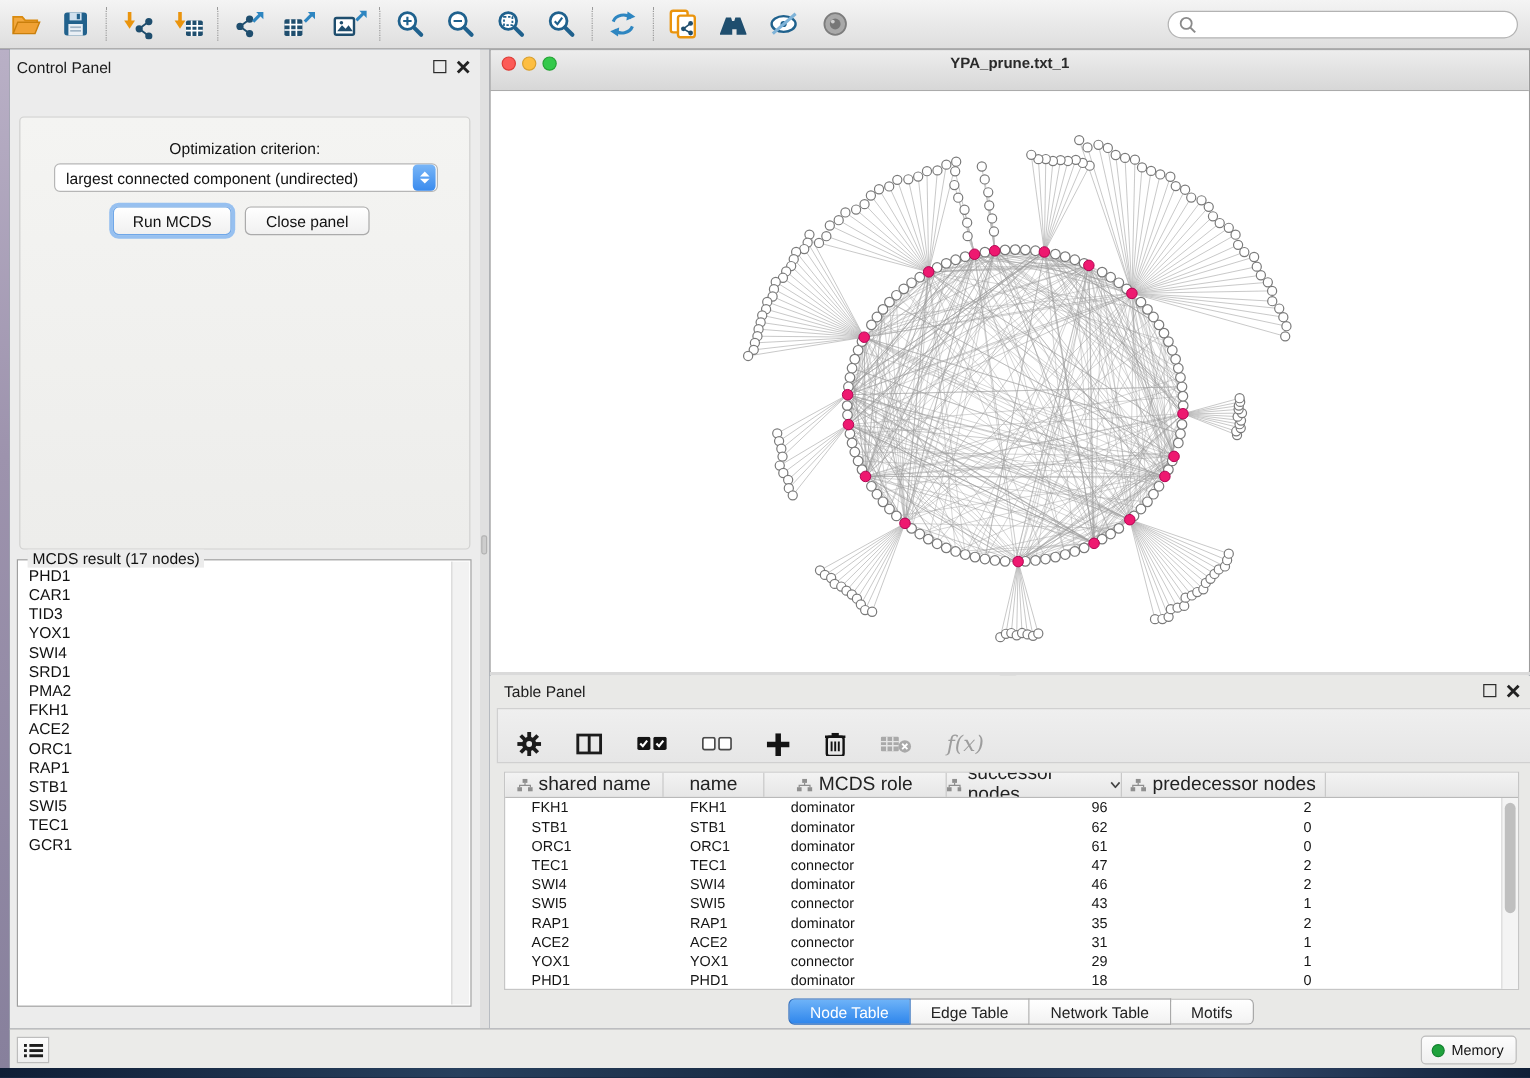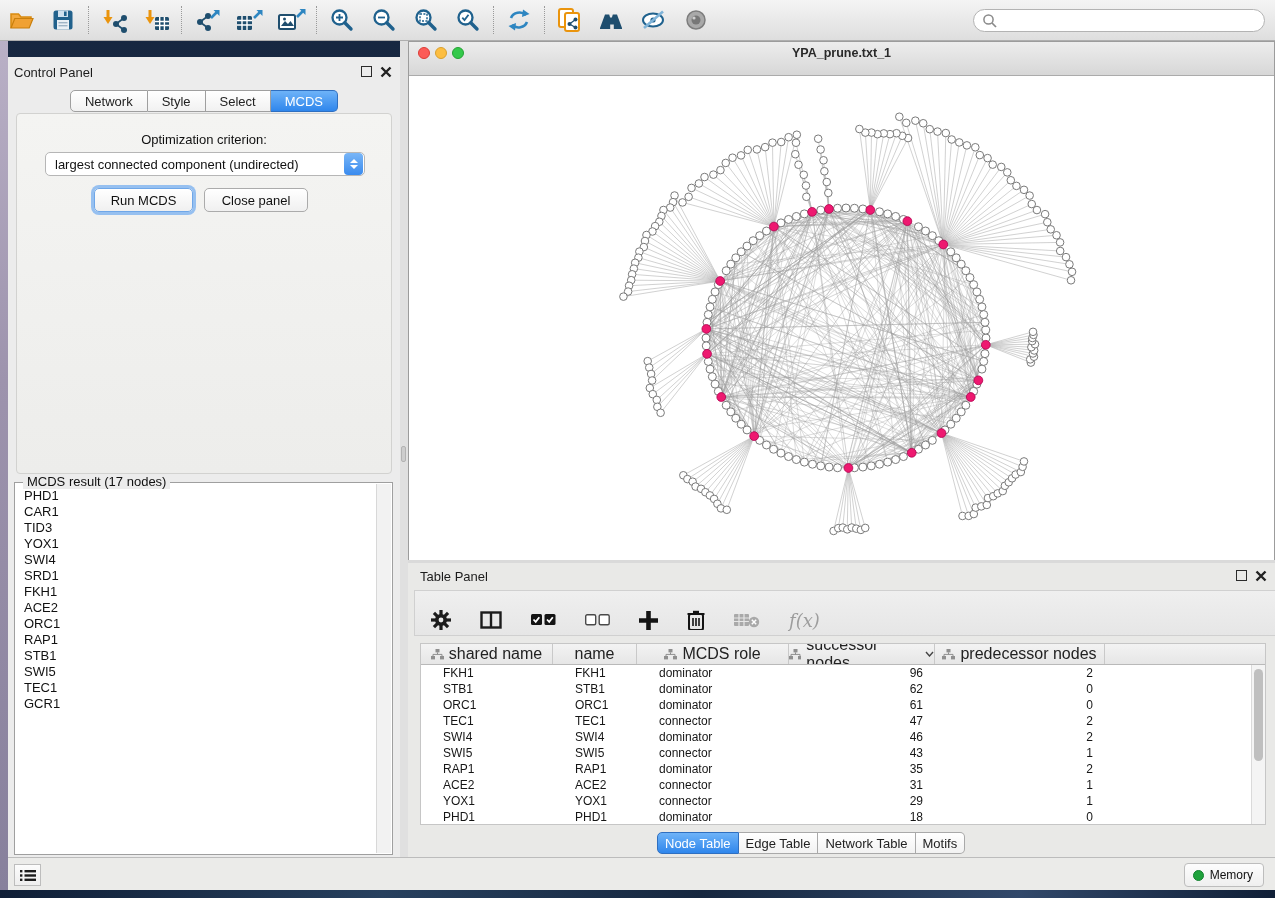--- a/index.html
+++ b/index.html
@@ -18,21 +18,21 @@
     background:#fff; border:1px solid #b3b3b3; border-radius:12px; display:flex; align-items:center; padding-left:8px; }
   .search-wrap input { border:none; outline:none; flex:1; font:12px "Liberation Sans",sans-serif; background:transparent; }
 
   
   .left-strip { position:absolute; left:0; top:41px; width:8px; height:849px;
     background:linear-gradient(180deg,#b9b0c6,#9d93ad 40%,#87809c); }
   .bottom-strip { position:absolute; left:0; top:890px; width:1275px; height:8px;
     background:linear-gradient(90deg,#0f1e36,#27405e 30%,#16273f 55%,#31486a 80%,#101f37); }
 
   
-  .control-panel { position:absolute; left:8px; top:41px; width:392px; height:816px; background:#ececec;margin-top:16px; }
+  .control-panel { position:absolute; left:8px; top:41px; width:392px; height:816px; background:#ececec; }
   .panel-head { position:relative; height:28px; }
   .panel-title { position:absolute; left:6px; top:8px; font-size:13px; color:#1c1c1c; }
   .wctl { position:absolute; top:9px; width:12px; height:12px; }
   .float-box { border:1.6px solid #2b2b2b; width:11px; height:11px; }
   .tabs-row { position:absolute; left:0; top:33px; width:392px; display:flex; justify-content:center; }
   .tab { height:22px; padding:0 14px; display:flex; align-items:center; font-size:13px;
     background:linear-gradient(180deg,#ffffff,#f1f1f1); border:1px solid #9f9f9f; border-left:none; color:#222; }
   .tab:first-child { border-left:1px solid #9f9f9f; border-radius:5px 0 0 5px; }
   .tab:last-child { border-radius:0 5px 5px 0; }
   .tab.sel { background:linear-gradient(180deg,#6eb3f8,#2f86ec); border-color:#2f6fc0; color:#fff; }
@@ -94,21 +94,21 @@
         border-right:1px solid #c9c9c9; overflow:hidden; }
   .tbody .tr { display:flex; height:16px; align-items:center; }
   .td { font-size:12px; color:#161616; overflow:hidden; white-space:nowrap; }
   .c0{width:132px;} .c1{width:84px;} .c2{width:152px;} .c3{width:146px;} .c4{width:170px;} .cf{flex:1; border-right:none;}
   .td.c0,.td.c1,.td.c2 { padding-left:22px; }
   .td.c3,.td.c4 { text-align:right; padding-right:12px; }
   .tscroll { position:absolute; right:0; top:21px; bottom:0; width:14px; background:#f4f4f4; border-left:1px solid #dadada; }
   .tthumb { position:absolute; left:2px; right:2px; top:4px; height:92px; background:#bfbfbf; border-radius:5px; }
 
   .bottom-tabs { position:absolute; left:249px; top:269px; display:flex; }
-  .btab { height:22px; padding:0 7px; display:flex; align-items:center; font-size:13px; color:#222;
+  .btab { height:22px; padding:0 17px; display:flex; align-items:center; font-size:13px; color:#222;
     background:linear-gradient(180deg,#fff,#f2f2f2); border:1px solid #a9a9a9; border-left:none; }
   .btab:first-child { border-left:1px solid #a9a9a9; border-radius:5px 0 0 5px; }
   .btab:last-child { border-radius:0 5px 5px 0; }
   .btab.sel { background:linear-gradient(180deg,#6eb3f8,#2f86ec); border-color:#2f6fc0; color:#fff; }
 
   svg { display:block; }
 </style>
 </head>
 <body>
 
@@ -287,26 +287,20 @@
       <span class="panel-title">Control Panel</span>
       <span class="wctl" style="left:353px;">
           <span class="float-box" style="display:block;"></span>
         </span>
       <span class="wctl" style="left:372px;">
         <svg width="12" height="12">
             <path d="M1.5 1.5 L10.5 10.5 M10.5 1.5 L1.5 10.5" stroke="#222" stroke-width="2.4"></path>
           </svg>
       </span>
     </div>
-    <div class="tabs-row">
-      <div class="tab">Network</div>
-      <div class="tab">Style</div>
-      <div class="tab">Select</div>
-      <div class="tab sel">MCDS</div>
-    </div>
     <div class="inner-panel">
       <div class="crit-label">Optimization criterion:</div>
       <div class="select">
         <span class="val">largest connected component (undirected)</span>
         <span class="stepper">
             <i class="up"></i>
             <i class="dn"></i>
           </span>
       </div>
       <div class="btn focus" style="left:77px; top:74px; width:99px;">Run MCDS</div>
@@ -314,20 +308,21 @@
     </div>
     <div class="groupbox">
       <span class="legend">MCDS result (17 nodes)</span>
       <ul class="mcds-list" id="mcds-list">
           <li>PHD1</li>
           <li>CAR1</li>
           <li>TID3</li>
           <li>YOX1</li>
           <li>SWI4</li>
           <li>SRD1</li>
+          <li>PMA2</li>
           <li>FKH1</li>
           <li>ACE2</li>
           <li>ORC1</li>
           <li>RAP1</li>
           <li>STB1</li>
           <li>SWI5</li>
           <li>TEC1</li>
           <li>GCR1</li>
         </ul>
       <div class="list-track"></div>

